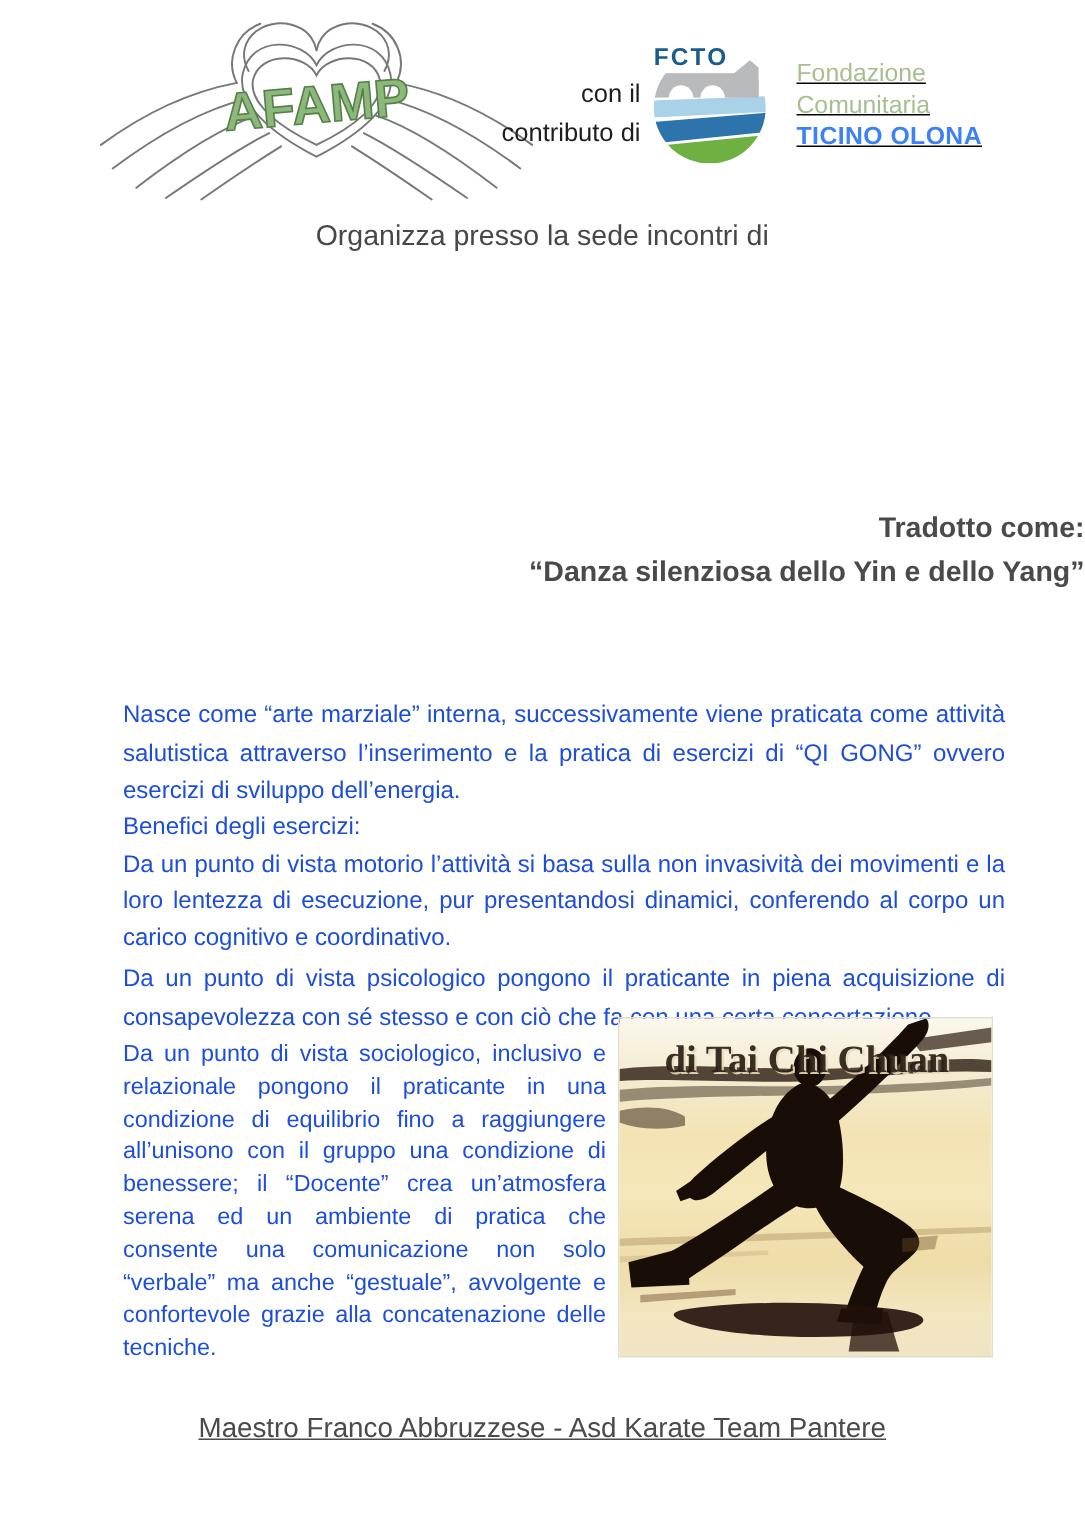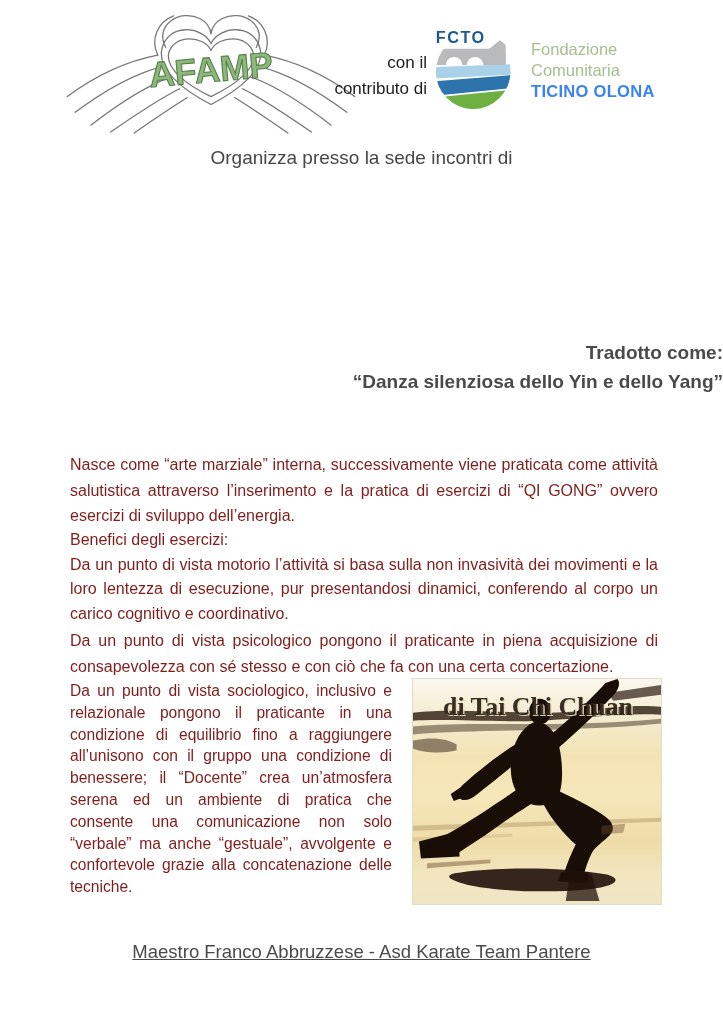--- a/index.html
+++ b/index.html
@@ -6,38 +6,38 @@
   .page{position:relative;width:723px;height:1024px;background:#ffffff;
         font-family:"Liberation Sans",sans-serif;overflow:hidden;}
 
   .afamp-logo{position:absolute;left:60px;top:6px;width:302px;height:128px;}
 
   .contrib{position:absolute;left:293px;top:50px;width:134px;text-align:right;
            font-size:17px;color:#1d1d1d;line-height:26px;}
 
   .fcto{position:absolute;left:433px;top:23px;display:flex;align-items:flex-start;}
   .fcto-badge{width:88px;height:86px;flex:0 0 auto;}
-  .fcto-text{margin-left:10px;margin-top:16px;font-size:16.5px;line-height:21px;}
+  .fcto-text{margin-left:10px;margin-top:16px;font-size:16.5px;line-height:21px;text-decoration:underline;}
   .fcto-green{color:#a6bf8e;}
   .fcto-blue{color:#3b82f6;font-weight:bold;letter-spacing:0.3px;}
 
   .intro{position:absolute;left:0;top:147px;width:723px;text-align:center;
          font-size:19px;color:#474747;}
 
   .title-box{position:absolute;left:122px;top:183px;width:478px;height:130px;
              background:#d9d9d9;border-radius:42px;
              display:flex;align-items:center;justify-content:center;}
   .title-text{font-family:"Liberation Serif",serif;font-size:64px;color:#333333;
               letter-spacing:1px;padding-bottom:4px;}
 
   .subtitle{position:absolute;left:0;top:338px;width:723px;text-align:right;
             font-size:19px;font-weight:bold;color:#4a4a4a;line-height:29px;}
 
-  .para{position:absolute;left:70px;width:588px;margin:0;font-size:16px;
-        line-height:25.5px;color:#7f1d1d;text-align:justify;}
+  .para{position:absolute;left:70px;width:588px;margin:12px;font-size:16px;
+        line-height:25.5px;color:#1d4ed8;text-align:justify;}
   .para div{text-align:justify;}
   #p1{top:452px;}
   #p2{top:528px;line-height:24.5px;}
   #p3{top:628px;}
   #p4{top:680px;width:322px;font-size:15.6px;line-height:21.8px;}
 
   .photo{position:absolute;left:412px;top:678px;width:250px;height:227px;
          border:1px solid #e2dccb;box-sizing:border-box;}
 
   .footer{position:absolute;left:0;top:941px;width:723px;text-align:center;

